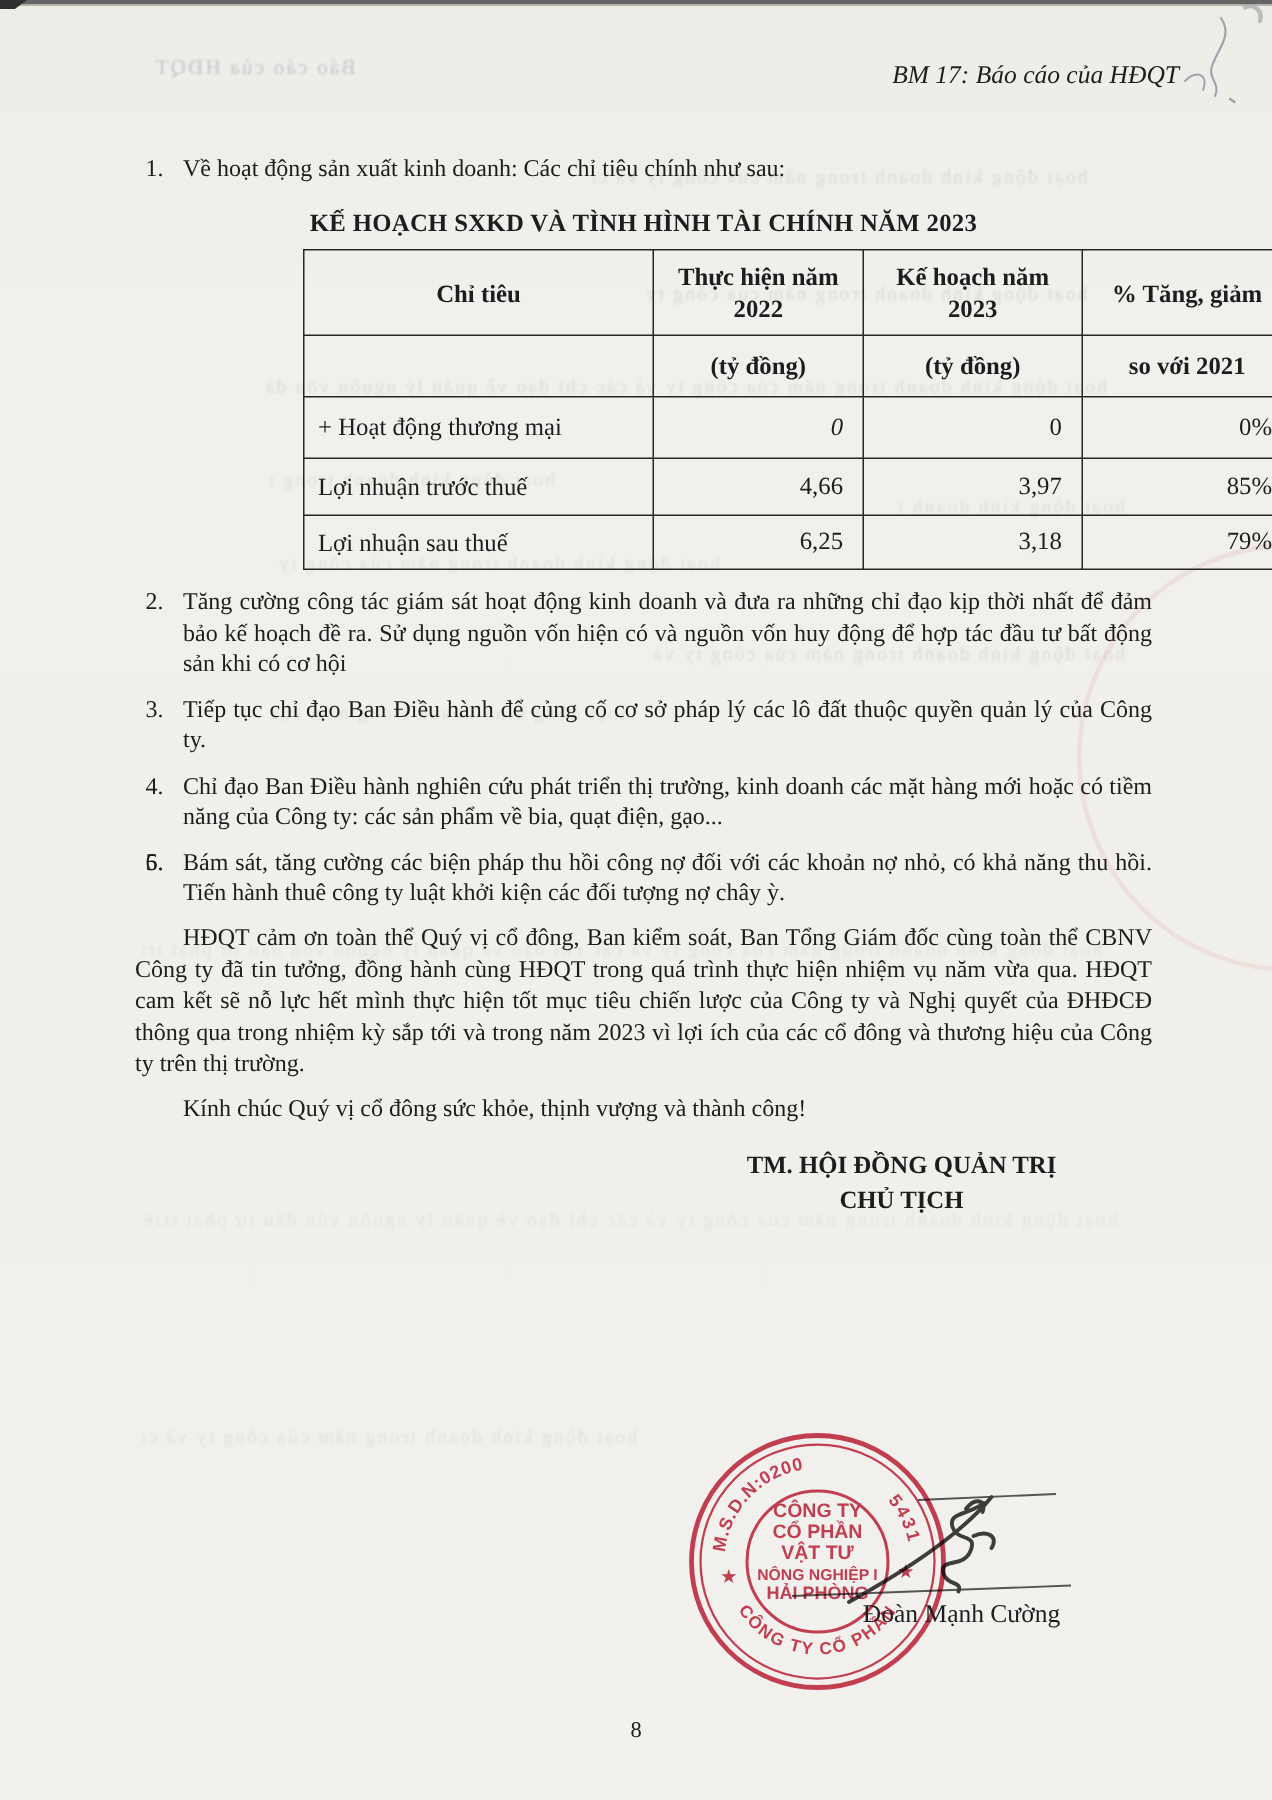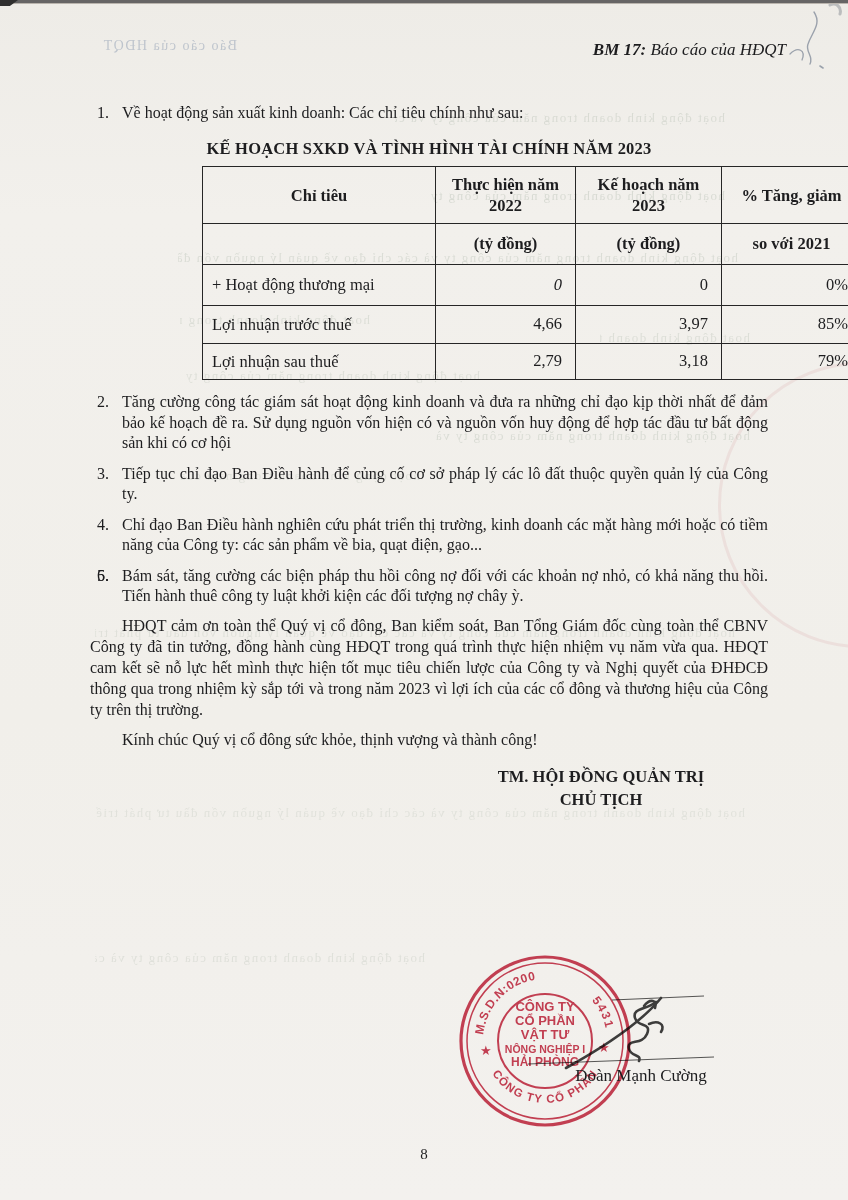--- a/index.html
+++ b/index.html
@@ -13,21 +13,21 @@
   .scan-top{position:absolute;top:0;left:0;right:0;height:3px;background:#565656;opacity:.9;z-index:6;}
   .scan-top2{position:absolute;top:3px;left:0;right:0;height:1px;background:#b9b4ad;z-index:6;}
   .corner-mark{position:absolute;top:0;left:0;width:18px;height:6px;background:#2f2f2f;
     clip-path:polygon(0 0,100% 0,55% 100%,0 100%);z-index:6;}
   .ghost{position:absolute;font-size:13px;color:#7f927f;transform:scaleX(-1);
     filter:blur(.7px);white-space:nowrap;overflow:hidden;z-index:0;letter-spacing:1.5px;}
   .bleed-circle{position:absolute;left:718px;top:362px;width:280px;height:280px;
     border:3px solid rgba(206,125,138,.14);border-radius:50%;z-index:0;}
   
   .hdr{position:absolute;top:40px;right:62px;font-size:17px;font-style:italic;z-index:1;}
-  .hdr .b{font-weight:bold;}
+  .hdr .b{font-weight:normal;}
   
   .doc{position:absolute;left:90px;top:96px;width:678px;z-index:1;line-height:20.5px;}
   .li{position:relative;padding-left:32px;text-align:justify;margin-top:10px;}
   .li .n{position:absolute;left:7px;top:0;}
   .tbl-title{text-align:center;font-weight:bold;font-size:16.5px;margin:15px 0 7px 0;letter-spacing:.2px;}
   table{border-collapse:collapse;margin-left:112px;width:660px;font-size:16.5px;}
   td,th{border:1.6px solid #262626;padding:2px 8px;vertical-align:middle;font-weight:normal;}
   th{font-weight:bold;text-align:center;line-height:21px;}
   .c1{width:222px;} .c2{width:126px;} .c3{width:132px;} .c4{width:126px;}
   .hrow th{height:52px;}
@@ -115,21 +115,21 @@
       <td class="num">0%</td>
     </tr>
     <tr class="r5">
       <td class="lbl">Lợi nhuận trước thuế</td>
       <td class="num">4,66</td>
       <td class="num">3,97</td>
       <td class="num">85%</td>
     </tr>
     <tr class="r6">
       <td class="lbl">Lợi nhuận sau thuế</td>
-      <td class="num">2,79</td>
+      <td class="num">6,25</td>
       <td class="num">3,18</td>
       <td class="num">79%</td>
     </tr>
   </tbody>
     </table>
 
   <div class="li" style="margin-top:12px;">
     <span class="n">2.</span>
     <span>Tăng cường công tác giám sát hoạt động kinh doanh và đưa ra những chỉ đạo kịp thời nhất để đảm bảo kế hoạch đề ra. Sử dụng nguồn vốn hiện có và nguồn vốn huy động để hợp tác đầu tư bất động sản khi có cơ hội</span>
   </div>

